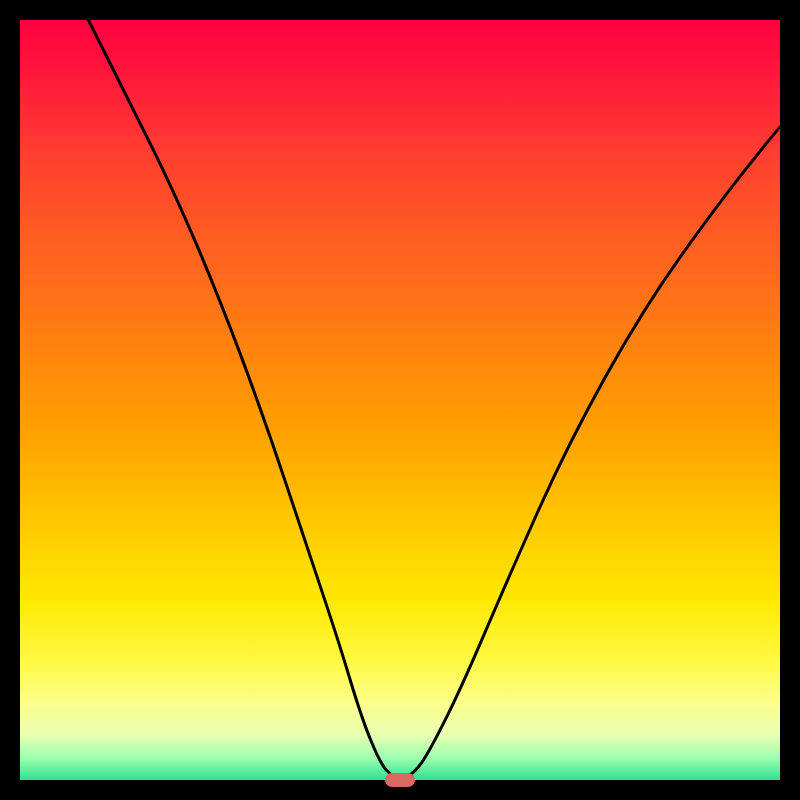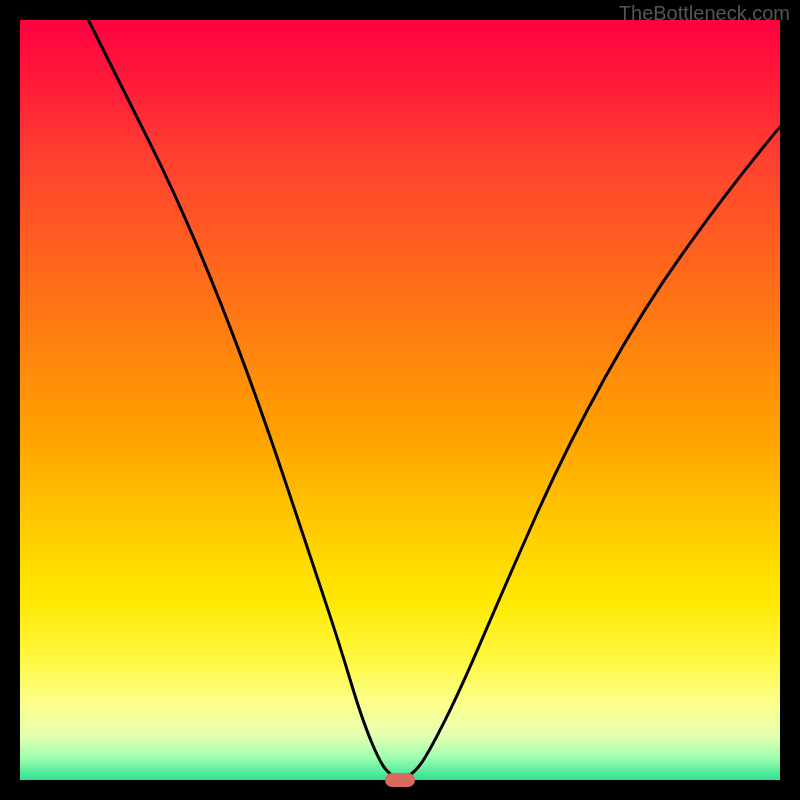--- a/index.html
+++ b/index.html
@@ -60,19 +60,18 @@
     position: absolute;
     background: #d96a60;
     border-radius: 8px;
     z-index: 6;
   }
 </style>
 </head>
 <body>
 
 <div class="chart-container">
-  <div class="watermark">TheBottleneck.com</div>
   <div class="plot-area"></div>
   <svg class="curve-svg" viewBox="0 0 760 760" preserveAspectRatio="none">
     <path id="curve-path" fill="none" stroke="#000" stroke-width="3" stroke-linecap="round" stroke-linejoin="round" d="M 68.40 0.00 Q 68.40 0.00 87.40 38.00 Q 106.40 76.00 129.20 121.60 Q 152.00 167.20 174.80 220.40 Q 197.60 273.60 220.40 334.40 Q 243.20 395.20 266.00 463.60 Q 288.80 532.00 304.00 577.60 Q 319.20 623.20 330.60 661.20 Q 342.00 699.20 351.50 722.00 Q 361.00 744.80 366.70 750.50 Q 372.40 756.20 376.20 758.10 Q 380.00 760.00 387.60 756.20 Q 395.20 752.40 402.80 741.00 Q 410.40 729.60 425.60 699.20 Q 440.80 668.80 463.60 615.60 Q 486.40 562.40 516.80 494.00 Q 547.20 425.60 585.20 357.20 Q 623.20 288.80 661.20 235.60 Q 699.20 182.40 729.60 144.40 T 760.00 106.40 "></path>
   </svg>
   <div id="marker" class="marker" style="left: 384.8px; top: 773.16px; width: 30.4px; height: 13.68px;"></div>
 </div>
 
 </body></html>

